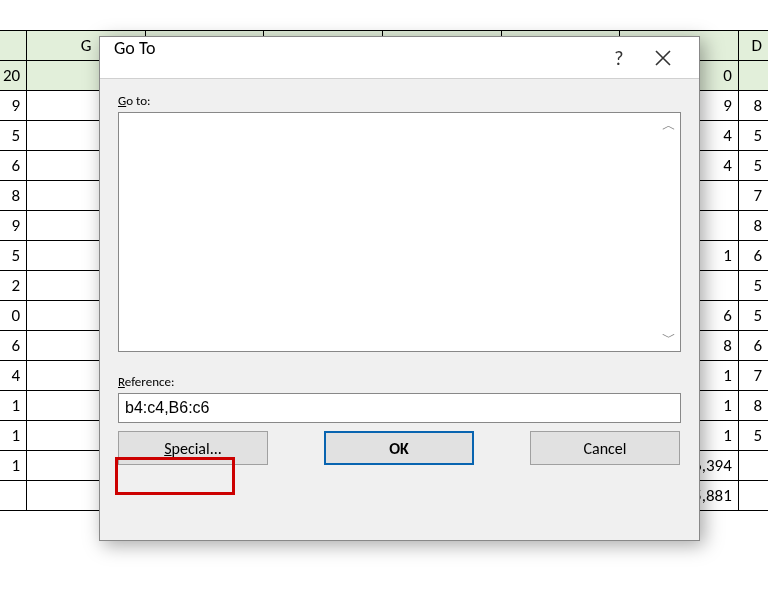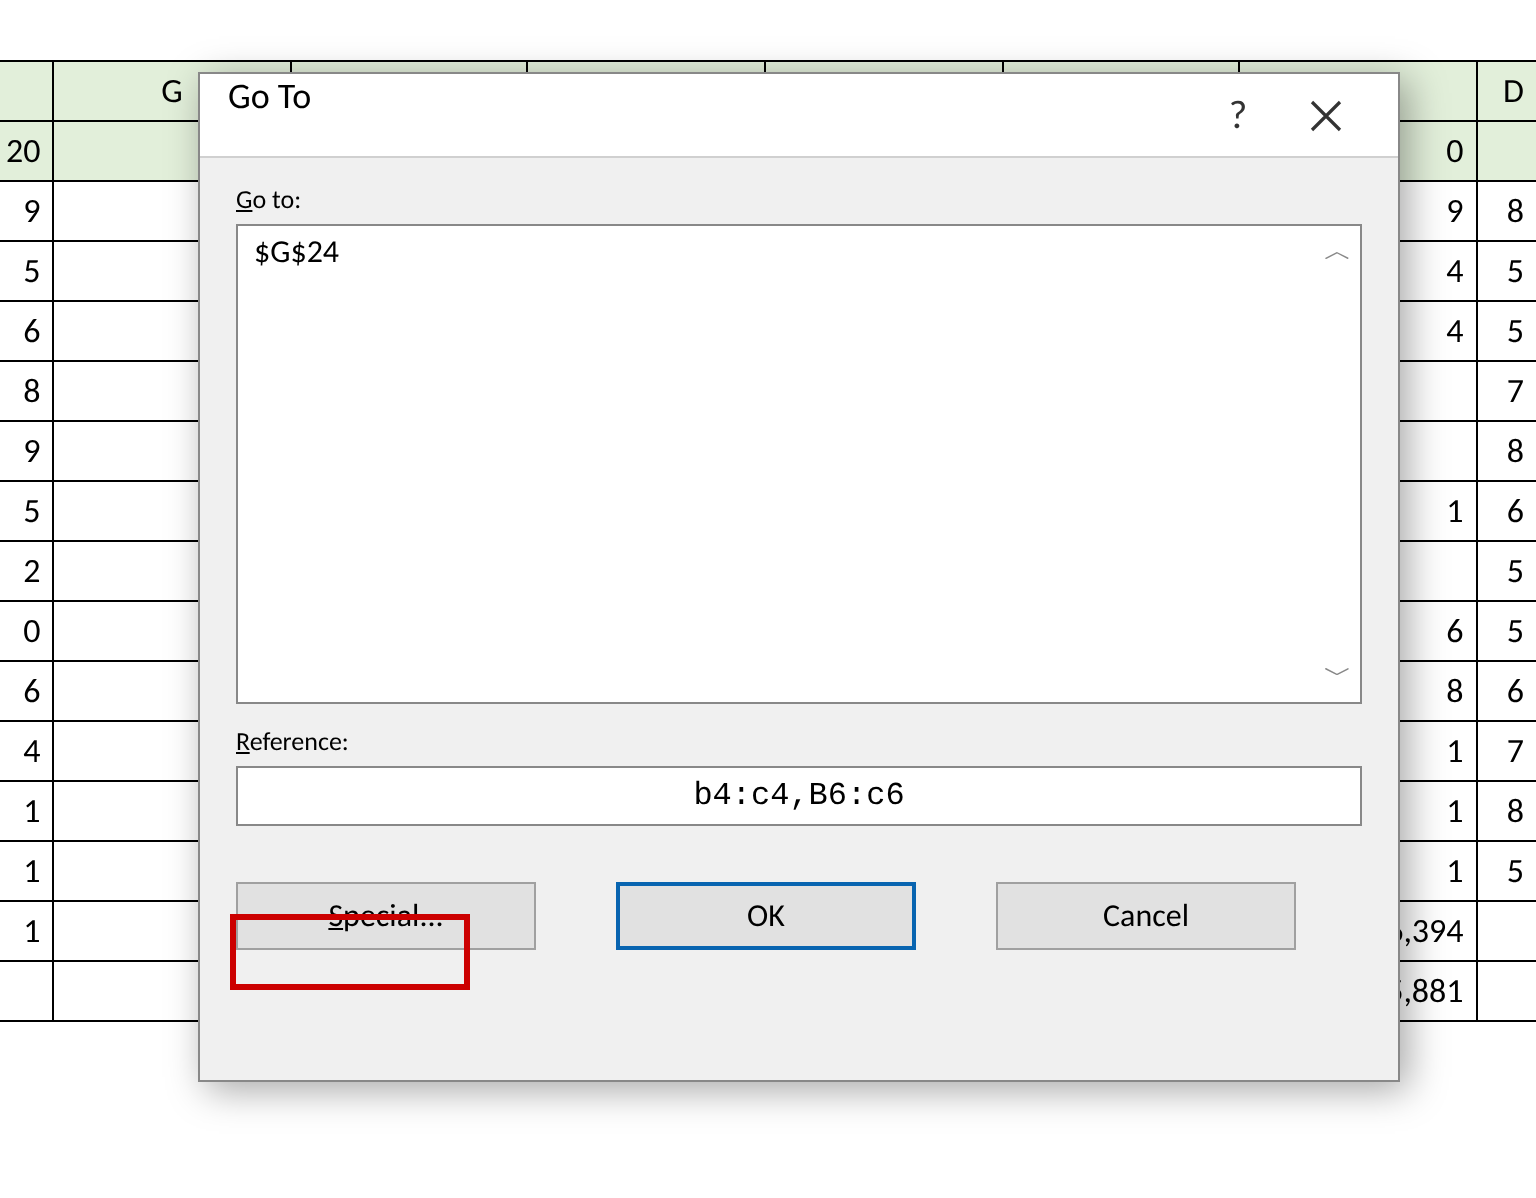--- a/index.html
+++ b/index.html
@@ -95,49 +95,48 @@
     position: relative;
     padding: 4px 8px;
     font-size: 16px;
   }
   .listbox .scroll-up, .listbox .scroll-down {
     position: absolute; right: 4px;
     font-size: 14px; color: #888;
   }
   .listbox .scroll-up { top: 4px; }
   .listbox .scroll-down { bottom: 4px; }
-  .ref-label { margin-top: 12px; }
+  .ref-label { margin-top: 22px; }
   .ref-input {
     width: 100%; height: 30px;
     background:#fff; border:1px solid #888;
     padding: 2px 6px;
     font-size:16px;
-    font-family: Liberation Mono, monospace;
-    text-align: center;
+    font-family: Liberation Sans, sans-serif;
   }
   .red-box {
     position:absolute;
     border: 3px solid #cc0000;
     pointer-events: none;
   }
   .btnrow {
-    margin-top: 28px;
+    margin-top: 8px;
     display: flex;
-    gap: 40px;
+    gap: 56px;
     justify-content: flex-start;
   }
   .btn {
     width: 150px; height: 34px;
     background: #e1e1e1;
     border: 1px solid #a0a0a0;
     font-size: 16px;
     display:flex; align-items:center; justify-content:center;
     cursor: default;
   }
-  .btn.primary { border: 2px solid #0864b0; background:#e1e1e1; }
+  .btn.primary { border: 2px solid #0864b0; background:#e1e1e1;font-weight:bold; }
   .u { text-decoration: underline; }
 </style>
 </head>
 <body>
 
 <div class="sheet">
 <table class="grid" style="margin-left:-4px; margin-top:30px;">
   <colgroup>
     <col class="rownum">
         <col class="data">
@@ -323,21 +322,20 @@
     <div class="help">?</div>
     <div class="close">
       <svg viewBox="0 0 16 16">
           <path d="M1 1 L15 15 M15 1 L1 15" stroke="#333" stroke-width="1.6"></path>
         </svg>
     </div>
   </div>
   <div class="body">
     <span class="lbl"><span class="u">G</span>o to:</span>
     <div class="listbox">
-      <div>$G$24</div>
       <div class="scroll-up">︿</div>
       <div class="scroll-down">﹀</div>
     </div>
     <span class="lbl ref-label"><span class="u">R</span>eference:</span>
     <input class="ref-input" type="text" value="b4:c4,B6:c6" style="">
     <div class="btnrow">
       <div class="btn">
           <span><span class="u">S</span>pecial...</span>
         </div>
       <div class="btn primary">OK</div>

